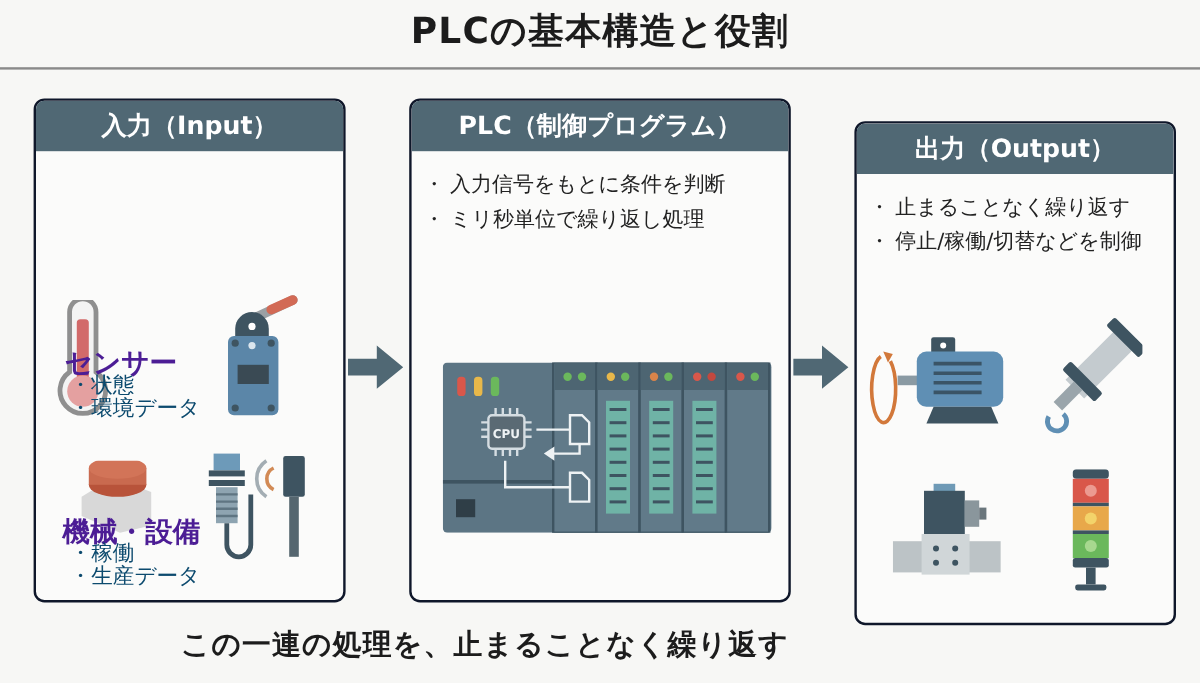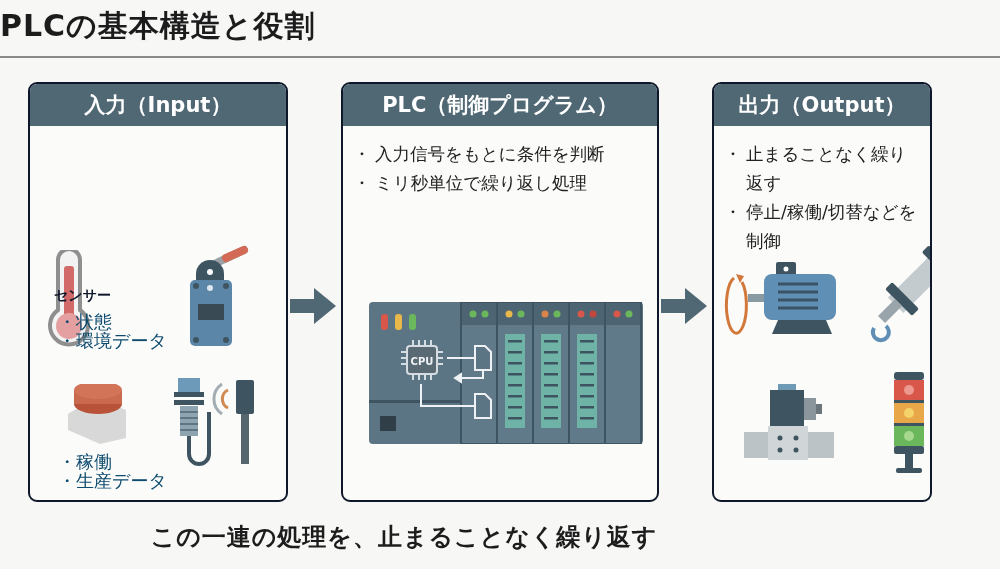--- a/index.html
+++ b/index.html
@@ -1,30 +1,30 @@
 <!DOCTYPE html>
 <html><head>
 <meta charset="utf-8">
 <style>
   html, body { margin:0; padding:0; }
   body { width:1000px; height:569px; background:#f7f7f5; font-family:"DejaVu Sans", sans-serif; position:relative; overflow:hidden; color:#222; }
-  .title { position:absolute; left:0; top:6px; width:1000px; text-align:left; font-size:30px; font-weight:bold; color:#1c1c1c; letter-spacing:1px; }
+  .title { position:absolute; left:0; top:6px; width:1000px; text-align:center; font-size:30px; font-weight:bold; color:#1c1c1c; letter-spacing:1px; }
   .title-rule { position:absolute; left:0; top:56px; width:1000px; height:2px; background:#8a8a8a; }
   .panel { position:absolute; top:82px; height:420px; background:#fbfbfa; border:2px solid #0f172a; border-radius:9px; box-sizing:border-box; overflow:hidden; }
   .panel-head { height:42px; background:#506874; color:#fff; font-size:21px; font-weight:bold; text-align:center; line-height:42px; }
   .bullets { list-style:none; margin:0; padding:14px 10px 0 14px; font-size:17.5px; line-height:29px; color:#222; }
   .bullets li { position:relative; padding-left:18px; }
   .bullets li::before { content:"・"; position:absolute; left:-4px; top:0; }
   #p-input { left:28px; width:260px; }
   #p-plc { left:341px; width:318px; }
-  #p-output { left:712px; width:220px; }
+  #p-output { left:712px; width:268px;margin-top:19px; }
   .arrow { position:absolute; top:286px; }
   .footer { position:absolute; left:0; top:521px; width:808px; text-align:center; font-size:24px; font-weight:bold; color:#1c1c1c; letter-spacing:1px; }
   .ill { position:absolute; }
-  .label-big { position:absolute; font-weight:bold; color:#0f172a; font-size:14px; }
+  .label-big { position:absolute; font-weight:bold; color:#4c1d95; font-size:23px; }
   .label-sub { position:absolute; font-size:18px; color:#0c4a6e; line-height:19px; }
 </style>
 </head>
 <body>
 
 <div class="title">PLCの基本構造と役割</div>
 <div class="title-rule"></div>
 
 <div class="panel" id="p-input">
   <div class="panel-head">入力（Input）</div>
@@ -53,20 +53,21 @@
     <circle cx="14" cy="96" r="3" fill="#3e5461"></circle>
       <circle cx="44" cy="96" r="3" fill="#3e5461"></circle>
   </svg>
 
   <svg class="ill" style="left:34px;top:300px" width="66" height="62" viewBox="0 0 66 62">
     <path d="M4 30 L30 14 L62 26 L62 54 L36 60 L4 46z" fill="#d8d8d8"></path>
     <ellipse cx="34" cy="20" rx="24" ry="10" fill="#b8533a"></ellipse>
     <rect x="10" y="6" width="48" height="14" fill="#c96a4f"></rect>
     <ellipse cx="34" cy="6" rx="24" ry="9" fill="#d27458"></ellipse>
   </svg>
+  <div class="label-big" style="left:22px;top:344px">機械・設備</div>
   <div class="label-sub" style="left:28px;top:368px">
     <div>・<span>稼働</span></div>
     <div>・<span>生産データ</span></div>
   </div>
 
   <svg class="ill" style="left:140px;top:292px" width="100" height="100" viewBox="0 0 100 100">
     <rect x="8" y="2" width="22" height="14" fill="#6d9ab9"></rect>
     <rect x="4" y="16" width="30" height="5" fill="#3e5461"></rect>
     <rect x="4" y="24" width="30" height="5" fill="#3e5461"></rect>
     <rect x="10" y="30" width="18" height="30" fill="#8ea4b1"></rect>

